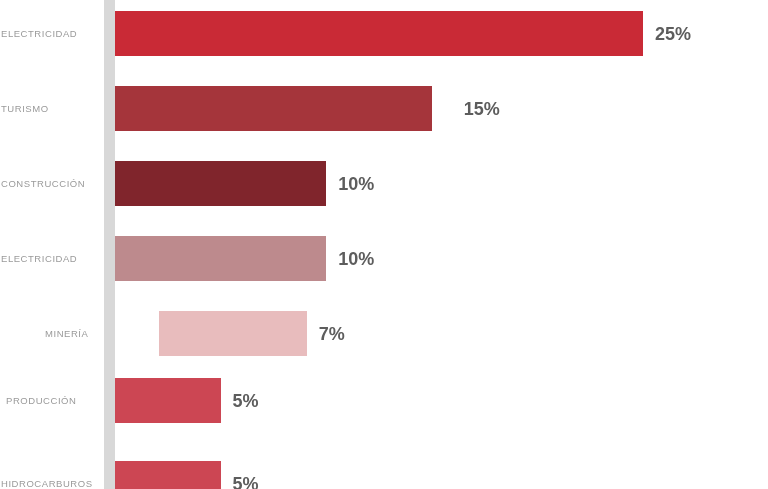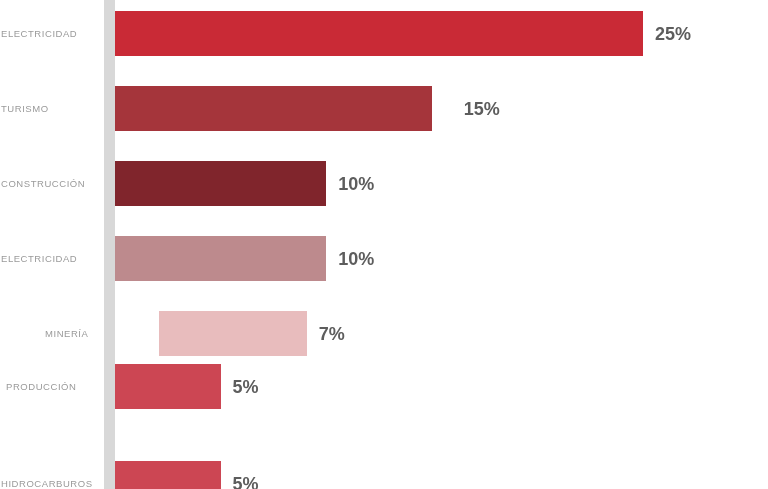--- a/index.html
+++ b/index.html
@@ -130,21 +130,21 @@
     </div>
 
     <div class="row" style="top:296px;margin-left:44px;">
       <div class="row-label" style="color: rgb(154, 154, 154);">MINERÍA</div>
       <div class="bar-track">
         <div class="bar" style="width: 147.84px; background: rgb(232, 188, 189);"></div>
         <div class="bar-value" style="color: rgb(93, 93, 93);">7%</div>
       </div>
     </div>
 
-    <div class="row" style="top:349px;">
+    <div class="row" style="top:363px;">
       <div class="row-label" style="padding-left: 6px; color: rgb(154, 154, 154);">PRODUCCIÓN</div>
       <div class="bar-track">
         <div class="bar" style="width: 105.6px; background: rgb(204, 70, 83);"></div>
         <div class="bar-value" style="color: rgb(93, 93, 93);">5%</div>
       </div>
     </div>
 
     <div class="row" style="top:446px;">
       <div class="row-label" style="color: rgb(154, 154, 154);">HIDROCARBUROS</div>
       <div class="bar-track">

